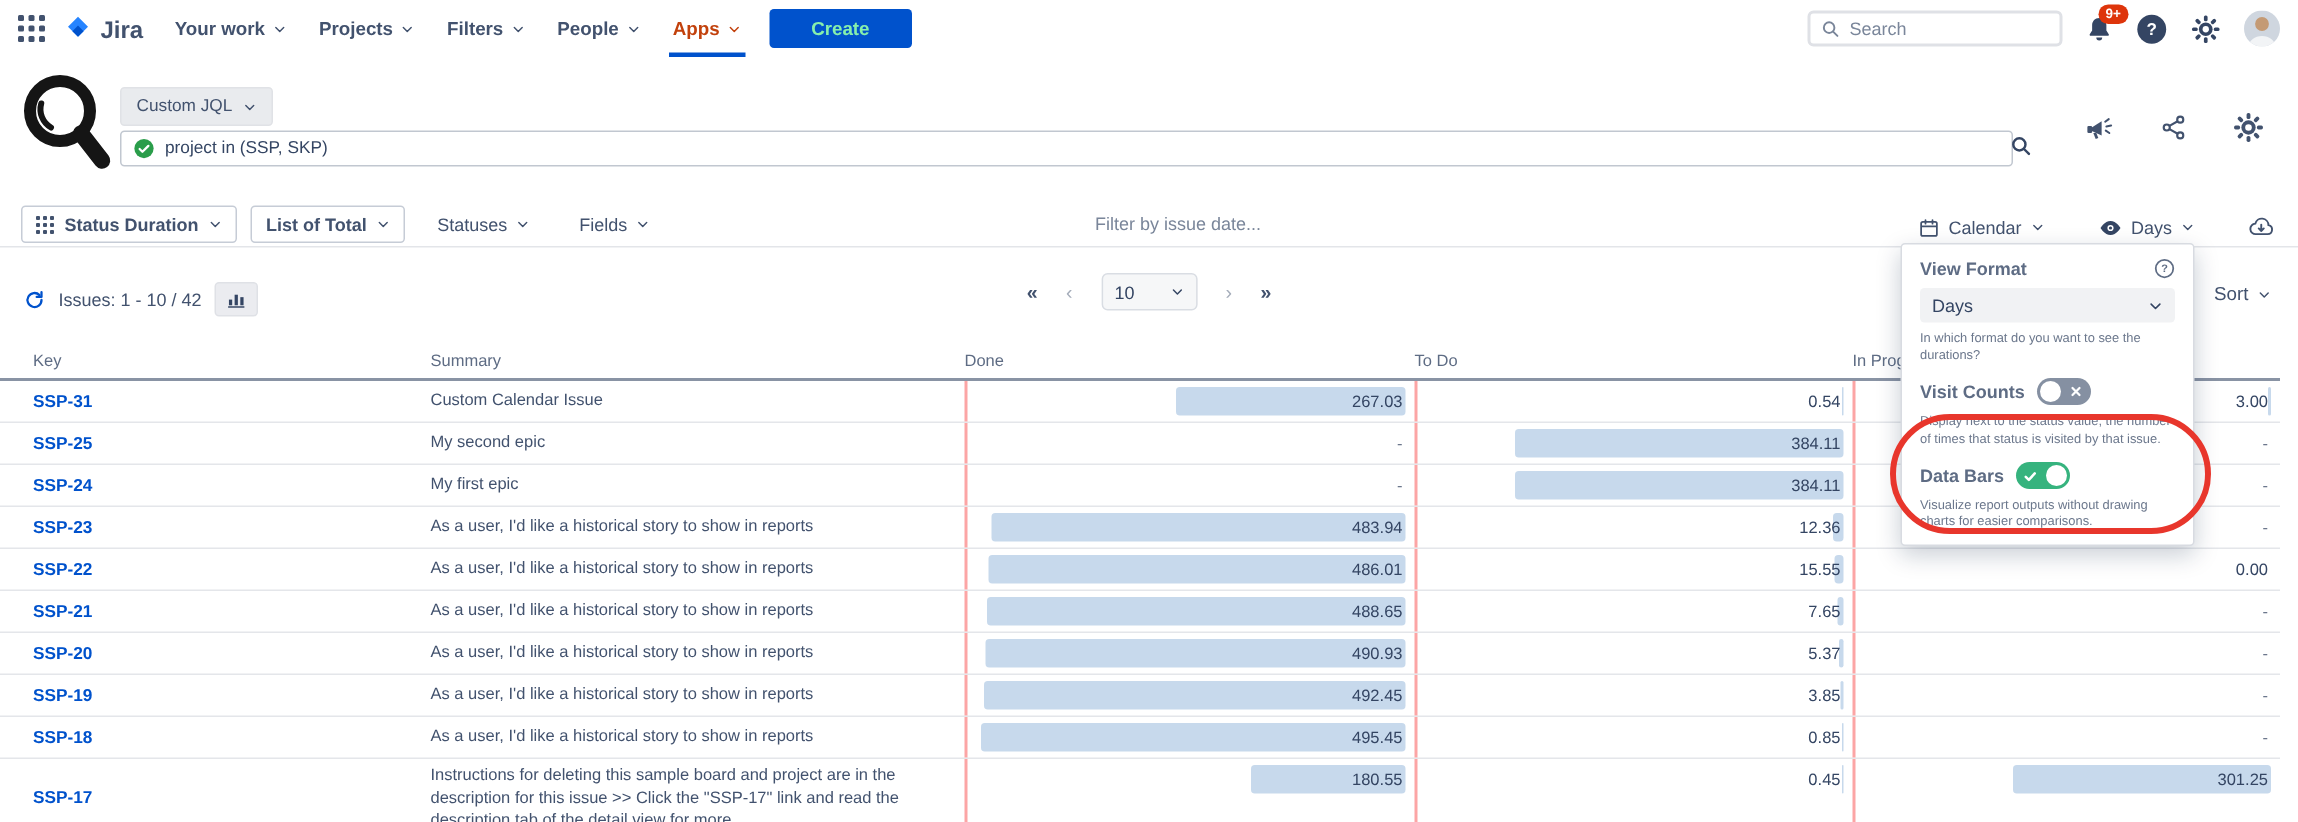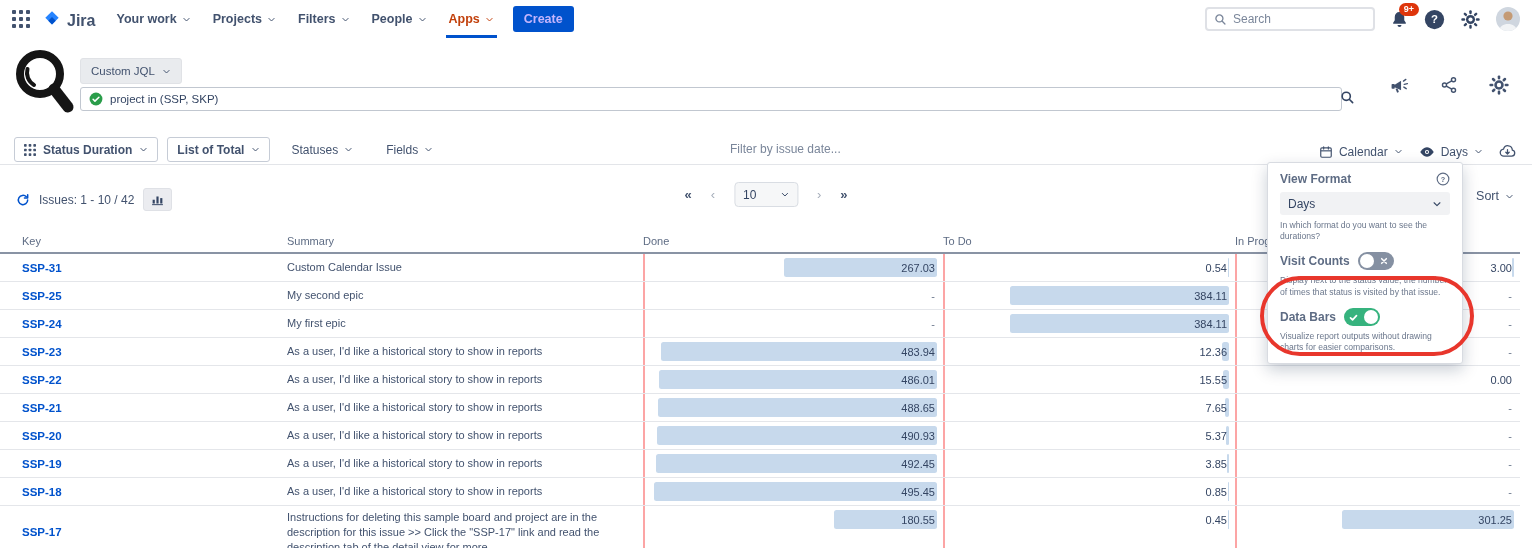--- a/index.html
+++ b/index.html
@@ -7,21 +7,21 @@
          font-family:"Liberation Sans",sans-serif;color:#42526e;}
   svg{display:block;}
 
   
   .topnav{position:absolute;top:0;left:0;right:0;height:38px;display:flex;align-items:center;padding:0 12px;}
   .nav-left{display:flex;align-items:center;gap:8px;margin-right:10px;}
   .brand{display:flex;align-items:center;gap:5px;font-size:16px;font-weight:700;color:#42526e;margin-left:4px;}
   .nav-item{display:flex;align-items:center;gap:5px;height:38px;padding:0 11px;font-size:12.5px;font-weight:600;color:#42526e;cursor:pointer;position:relative;}
   .nav-item.active{color:#c2410c;}
   .nav-item.active::after{content:"";position:absolute;left:8px;right:8px;bottom:0;height:3px;background:#0052cc;}
-  .create-btn{background:var(--accent,#0052cc);color:#c4b5fd;font-size:12.5px;font-weight:700;border:none;border-radius:3px;padding:6px 11px;margin-left:8px;cursor:pointer;}
+  .create-btn{background:var(--accent,#0052cc);color:#86efac;font-size:12.5px;font-weight:700;border:none;border-radius:3px;padding:6px 28px;margin-left:8px;cursor:pointer;}
   .nav-right{margin-left:auto;display:flex;align-items:center;gap:15px;}
   .search-box{width:152px;height:20px;border:2px solid #dfe1e6;border-radius:4px;display:flex;align-items:center;gap:6px;padding:0 7px;color:#7a869a;font-size:12px;background:#fff;}
   .bell-wrap{position:relative;}
   .badge{position:absolute;top:-6px;right:-10px;background:var(--badge,#de350b);color:#fff;font-size:9px;font-weight:700;padding:2px 5px;border-radius:9px;line-height:1;}
 
   
   .logo-mag{position:absolute;left:13px;top:48px;}
   .jql-mode-btn{position:absolute;left:80px;top:58px;height:24px;background:#e9ebee;border:1px solid #e0e2e6;border-radius:3px;
         display:flex;align-items:center;gap:7px;padding:0 10px;font-size:11.5px;color:#42526e;cursor:pointer;}
   .jql-input{position:absolute;left:80px;top:87px;width:1244px;height:22px;border:1px solid #c1c7d0;border-radius:3px;background:#fff;
@@ -29,21 +29,21 @@
   .jql-search{position:absolute;left:1340px;top:90px;cursor:pointer;}
   .row2-icons{position:absolute;right:22px;top:74px;display:flex;align-items:center;gap:30px;}
 
   
   .toolbar{position:absolute;top:135px;left:0;right:0;height:29px;border-bottom:1px solid #e3e5e9;}
   .tb-left{position:absolute;left:14px;top:1px;display:flex;align-items:center;gap:9px;}
   .tb-btn{height:25px;border:1px solid #c6ccd6;border-radius:3px;background:#fff;display:flex;align-items:center;gap:7px;
         padding:0 9px;font-size:12px;font-weight:700;color:#42526e;cursor:pointer;font-family:inherit;}
   .tb-link{display:flex;align-items:center;gap:6px;padding:0 12px;font-size:12px;color:#42526e;cursor:pointer;height:27px;}
   .date-filter{position:absolute;left:730px;top:7px;font-size:12px;color:#7a869a;cursor:text;}
-  .tb-right{position:absolute;right:16px;top:3px;display:flex;align-items:center;gap:16px;}
+  .tb-right{position:absolute;right:16px;top:3px;display:flex;align-items:center;gap:36px;}
   .tb-right .tb-link{padding:0;}
 
   
   .issues-info{position:absolute;left:16px;top:188px;display:flex;align-items:center;gap:9px;font-size:12px;color:#42526e;}
   .chart-btn{width:27px;height:21px;background:#ebecf0;border:1px solid #dfe1e6;border-radius:3px;display:flex;align-items:center;justify-content:center;cursor:pointer;}
   .pagination{position:absolute;left:50%;top:182px;transform:translateX(-50%);display:flex;align-items:center;gap:19px;}
   .pg-arrow{font-size:13px;font-weight:700;color:#42526e;cursor:pointer;line-height:1;}
   .pg-arrow.dim{color:#a5adba;font-weight:400;}
   .page-select{width:46px;height:23px;background:#f6f7f8;border:1px solid #d9dde3;border-radius:4px;display:flex;align-items:center;justify-content:space-between;
         padding:0 8px;font-size:12px;color:#344563;cursor:pointer;}

